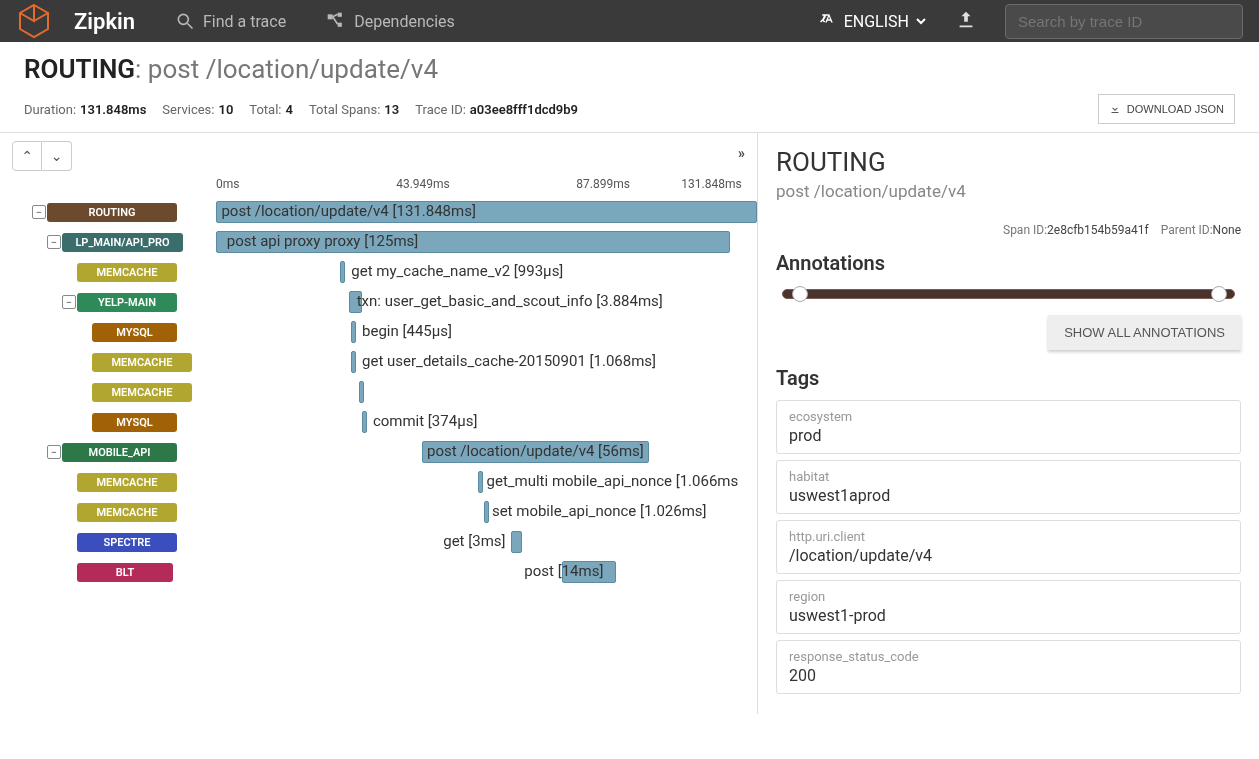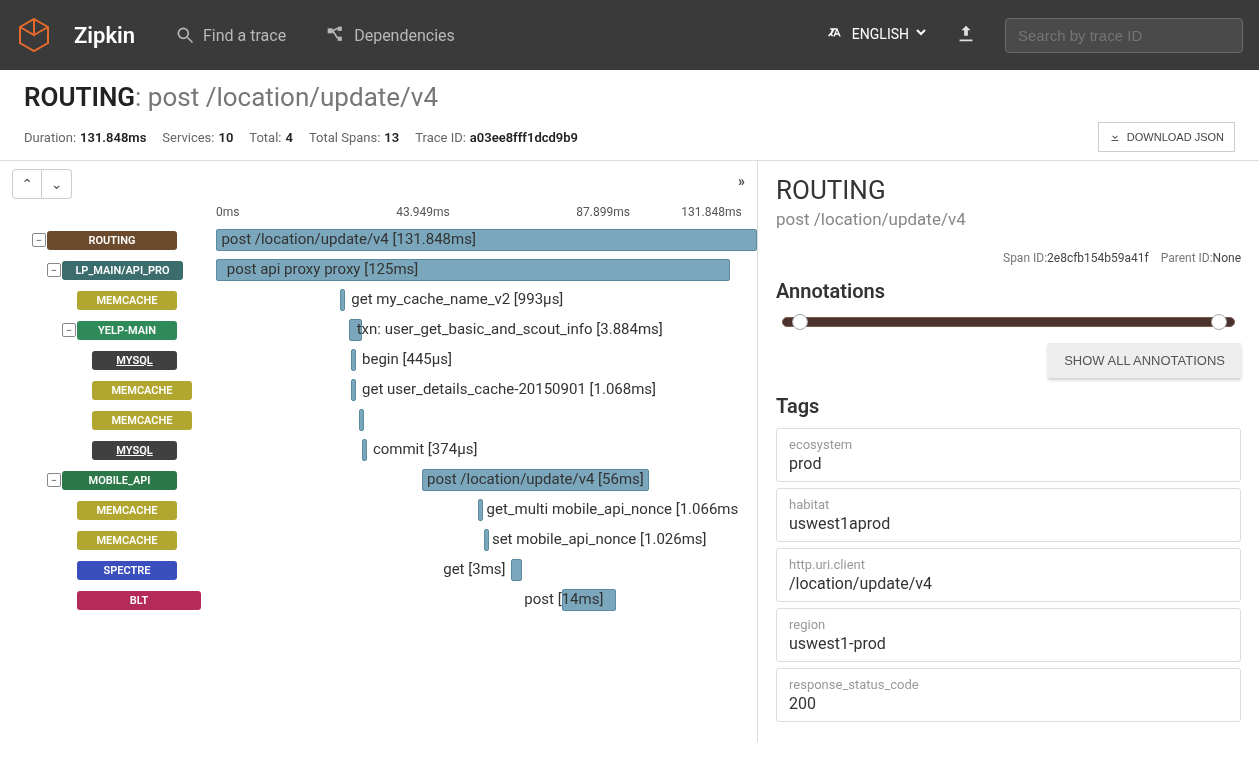--- a/index.html
+++ b/index.html
@@ -1,23 +1,23 @@
 <!DOCTYPE html>
 <html><head>
 <meta charset="utf-8">
 <style>
 * { box-sizing: border-box; margin: 0; padding: 0; }
 body { font-family: -apple-system, BlinkMacSystemFont, "Segoe UI", Roboto, Arial, sans-serif; font-size: 14px; color: #333; background: #fff; }
-.header { background: #3b3a3a; height: 70px; display: flex; align-items: center; padding: 13px 16px; color: #b8b8b8; }
+.header { background: #3b3a3a; height: 42px; display: flex; align-items: center; padding: 13px 16px; color: #b8b8b8; }
 .logo-wrap { display: flex; align-items: center; gap: 12px; }
 .brand { color: #fff; font-size: 22px; font-weight: 600; margin-left: 10px; }
 .nav-item { display: flex; align-items: center; gap: 8px; margin-left: 40px; color: #b8b8b8; font-size: 16px; cursor: pointer; }
 .nav-item .icon { width: 20px; height: 20px; }
 .header-spacer { flex: 1; }
-.lang-sel { display: flex; gap: 6px; color: #fff; font-size: 14px; margin-right: 28px; cursor: pointer; }
+.lang-sel { display: flex; align-items: center; gap: 6px; color: #fff; font-size: 16px; margin-right: 28px; cursor: pointer; }
 .upload-icon { margin-right: 28px; cursor: pointer; }
 .search-box { background: #4a4a4a; border: 1px solid #6a6a6a; border-radius: 4px; padding: 8px 12px; width: 238px; }
 .search-box input { background: transparent; border: none; outline: none; color: #ccc; font-size: 15px; width: 100%; }
 .trace-header { padding: 12px 24px 6px; }
 .trace-title { font-size: 26px; }
 .trace-title .svc { font-weight: 600; color: #222; }
 .trace-title .op { color: #777; }
 .trace-meta { padding: 4px 24px 8px; display: flex; gap: 16px; font-size: 13px; align-items: center; border-bottom: 1px solid #ddd; }
 .trace-meta .label { color: #666; }
 .trace-meta .val { font-weight: 600; color: #222; margin-left: 4px; }
@@ -54,21 +54,21 @@
 .tags-list { margin-top: 10px; }
 .tag-item { border: 1px solid #ddd; border-radius: 3px; padding: 8px 12px; margin-bottom: 6px; }
 .tag-item .k { color: #999; font-size: 13px; }
 .tag-item .v { color: #333; font-size: 16px; margin-top: 2px; }
 
 
 .c-routing { background: #6b4a2d; }
 .c-apiproxy { background: #3c6d6d; }
 .c-memcache { background: #b1a62f; }
 .c-yelpmain { background: #2f8a59; }
-.c-mysql { background: #404040; text-decoration: underline; }
+.c-mysql { background: #a16207; }
 .c-mobileapi { background: #2d7848; }
 .c-spectre { background: #3a4fbd; }
 .c-blt { background: #b42b5a; }
 </style>
 </head>
 <body>
 
 <div class="header">
   <div class="logo-wrap">
     <svg width="36" height="36" viewBox="0 0 36 36">
@@ -255,21 +255,21 @@
           <div class="tree">
             <div class="tag-svc c-spectre" style="position: absolute; left: 65px; width: 100px;">SPECTRE</div>
           </div>
           <div class="bar-area">
             <div class="bar" style="left: 54.5%; width: 2%;"></div>
             <div class="bar-label" style="left: 42%;">get [3ms]</div>
           </div>
         </div>
         <div class="row">
           <div class="tree">
-            <div class="tag-svc c-blt" style="position: absolute; left: 65px; width: 124px;">BLT</div>
+            <div class="tag-svc c-blt" style="position: absolute; left: 65px; width: 96px;">BLT</div>
           </div>
           <div class="bar-area">
             <div class="bar" style="left: 64%; width: 10%;"></div>
             <div class="bar-label" style="left: 57%;">post [14ms]</div>
           </div>
         </div>
       </div>
   </div>
 
   <div class="detail-panel">

